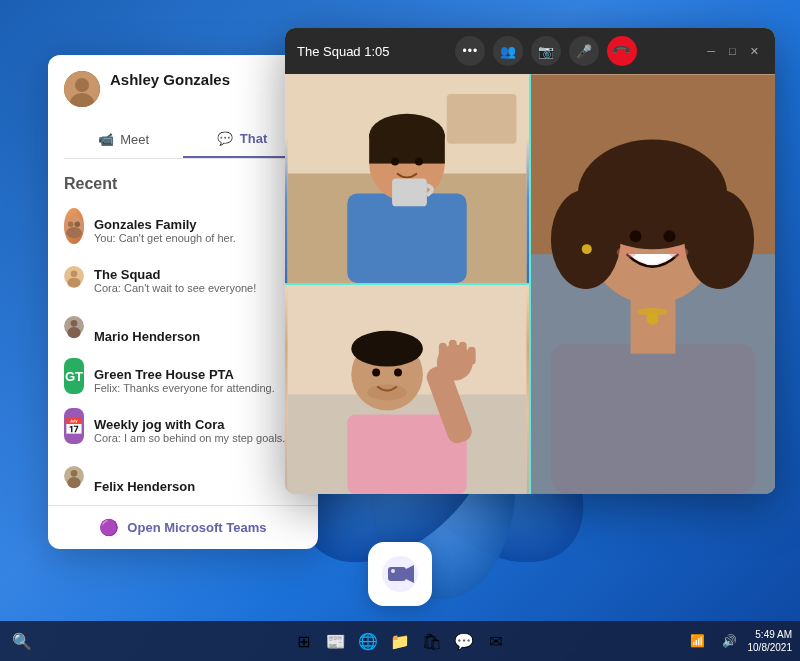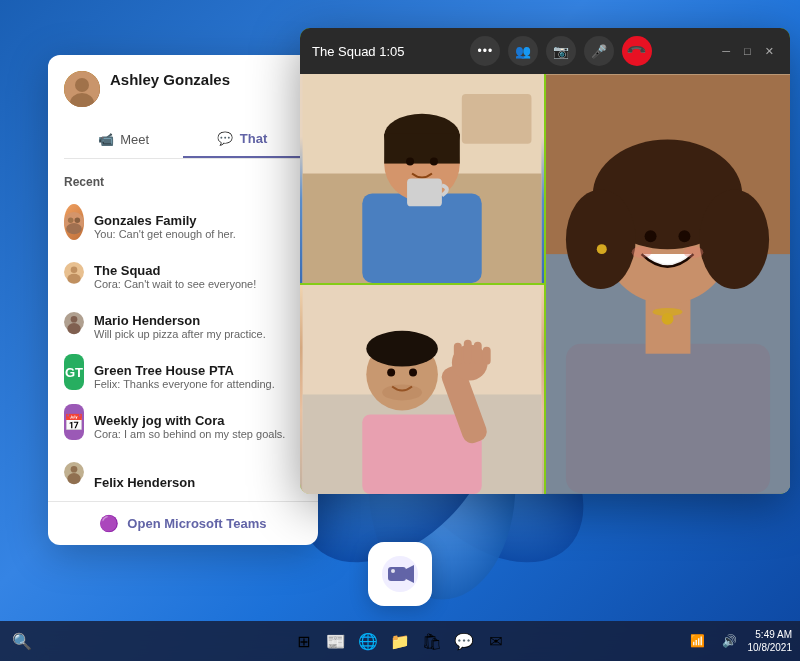--- a/index.html
+++ b/index.html
@@ -144,21 +144,21 @@
     }
 
     .tab.active {
       color: #6264a7;
       border-bottom: 2px solid #6264a7;
       font-weight: 600;
     }
 
     
     .recent-label {
-      font-size: 12px;
+      font-size: 16px;
       font-weight: 600;
       color: #555;
       padding: 6px 16px 8px;
     }
 
     
     .contact-list {
       padding: 0 8px;
     }
 
@@ -213,23 +213,23 @@
       font-size: 13px;
       font-weight: 600;
       cursor: pointer;
       margin-top: 4px;
     }
 
     
     .video-panel {
       position: absolute;
       top: 28px;
-      left: 300px;
+      left: 285px;
       width: 490px;
-      background: #84cc16;
+      background: #5eead4;
       border-radius: 10px;
       box-shadow: 0 12px 50px rgba(0,0,0,0.4);
       overflow: hidden;
       z-index: 60;
     }
 
     .video-titlebar {
       display: flex;
       align-items: center;
       justify-content: space-between;
@@ -414,21 +414,20 @@
     <div class="contact-item">
       <div class="contact-avatar">
         <svg viewBox="0 0 36 36" width="36" height="36">
           <circle cx="18" cy="18" r="18" fill="#b0a090"></circle>
           <circle cx="18" cy="13" r="6" fill="#806050"></circle>
           <ellipse cx="18" cy="30" rx="12" ry="10" fill="#806050"></ellipse>
         </svg>
       </div>
       <div class="contact-info">
         <div class="contact-name">Mario Henderson</div>
-        <div class="contact-preview">Will pick up pizza after my practice.</div>
       </div>
     </div>
 
     <div class="contact-item">
       <div class="contact-avatar" style="background:#27ae60; border-radius:8px;">
         <span style="font-size:13px;font-weight:700;color:white;">GT</span>
       </div>
       <div class="contact-info">
         <div class="contact-name">Green Tree House PTA</div>
         <div class="contact-preview">Felix: Thanks everyone for attending.</div>

